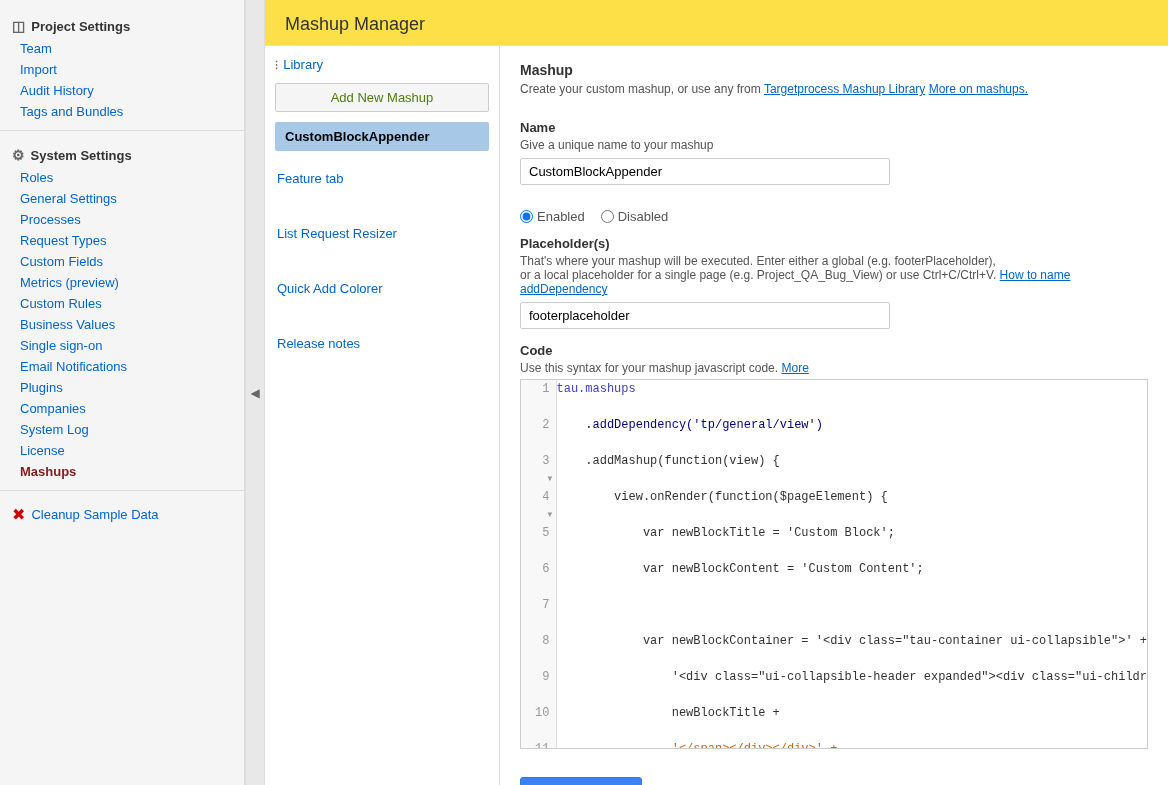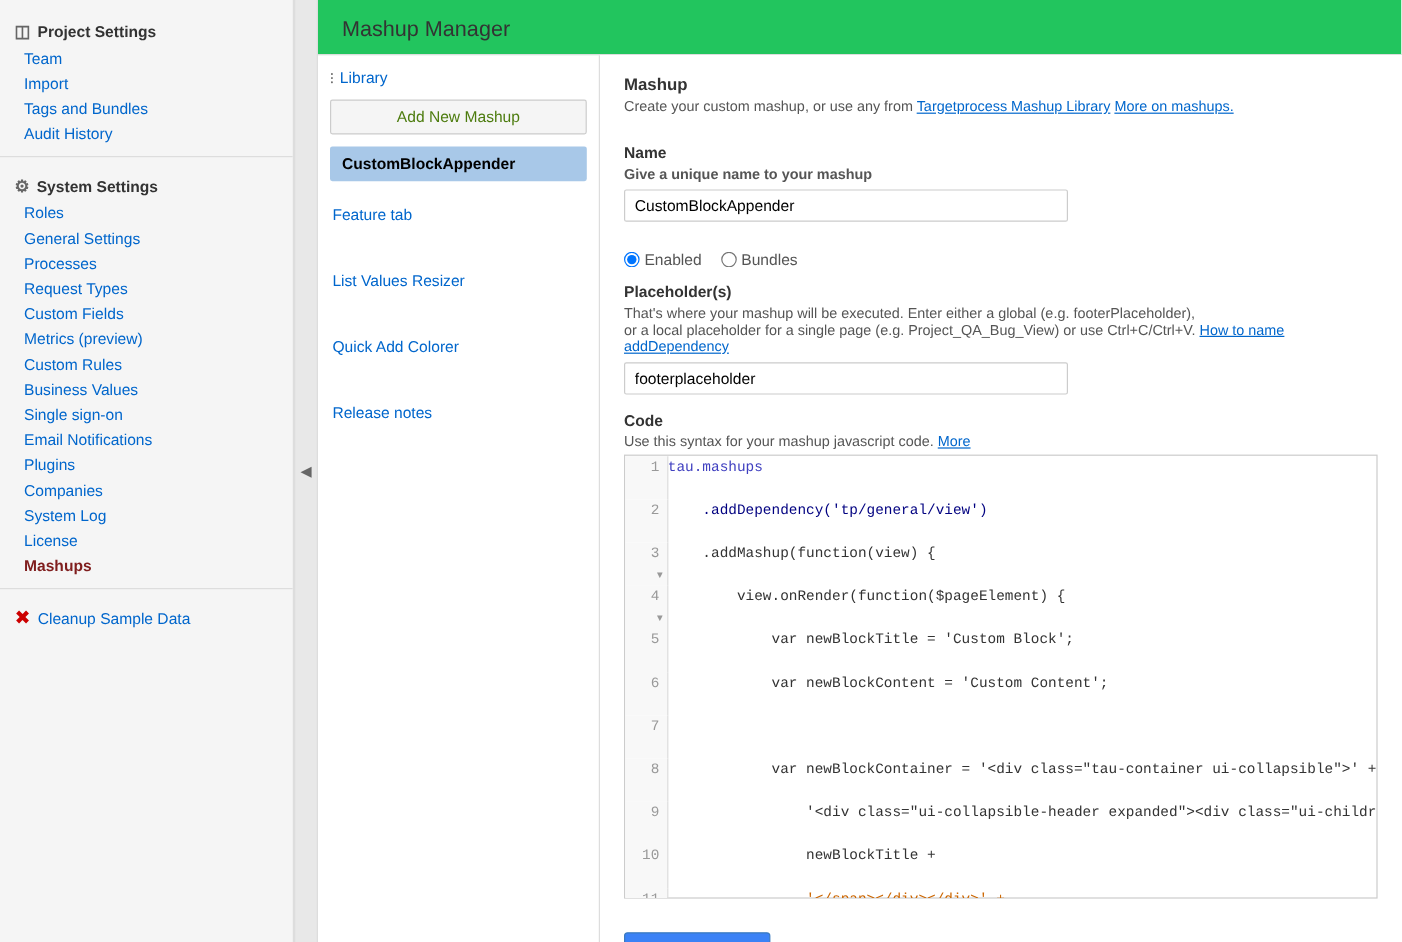--- a/index.html
+++ b/index.html
@@ -12,40 +12,40 @@
     .sidebar-link { display: block; padding: 3px 12px 3px 20px; color: #0066cc; text-decoration: none; }
     .sidebar-divider { height: 1px; background: #ddd; margin: 8px 0; }
     .sidebar-cleanup { display: flex; align-items: center; gap: 6px; padding: 6px 12px; color: #0066cc; text-decoration: none; }
     .cleanup-icon { color: #cc0000; font-size: 16px; }
 
     
     .collapse-arrow { width: 20px; background: #e8e8e8; border-left: 1px solid #ddd; border-right: 1px solid #ddd; display: flex; align-items: center; justify-content: center; cursor: pointer; color: #666; font-size: 12px; }
 
     
     .main { flex: 1; display: flex; flex-direction: column; overflow: hidden; background: #fff; }
-    .main-header { padding: 14px 20px 10px 20px; border-bottom: 1px solid #ddd; background: #22c55e; }
+    .main-header { padding: 14px 20px 10px 20px; border-bottom: 1px solid #ddd; background: #fde047; }
     .main-header h1 { font-size: 18px; font-weight: normal; color: #333; }
     .main-body { flex: 1; display: flex; overflow: hidden; }
 
     
     .mashup-list-panel { width: 235px; min-width: 235px; border-right: 1px solid #ddd; padding: 10px; background: #fff; overflow-y: auto; }
     .library-link { display: flex; align-items: center; gap: 5px; color: #0066cc; text-decoration: none; margin-bottom: 10px; font-size: 13px; }
     .library-icon { font-size: 12px; color: #666; }
     .add-mashup-btn { width: 100%; padding: 6px 10px; background: #f5f5f5; border: 1px solid #ccc; color: #4d7c0f; cursor: pointer; font-size: 13px; margin-bottom: 10px; text-align: center; border-radius: 2px; }
     .mashup-item { padding: 7px 10px; cursor: pointer; border-radius: 2px; color: #333; }
     .mashup-item.active { background: #a8c8e8; color: #000; font-weight: bold; }
     .mashup-item-link { display: block; padding: 20px 2px; color: #0066cc; text-decoration: none; }
 
     
     .mashup-editor { flex: 1; padding: 16px 20px; overflow-y: auto; background: #fff; }
     .editor-section-title { font-weight: bold; font-size: 14px; margin-bottom: 4px; }
     .editor-description { color: #555; font-size: 12px; margin-bottom: 24px; }
     .editor-description a { color: #0066cc; }
     .field-label { font-weight: bold; margin-bottom: 3px; font-size: 13px; }
-    .field-hint { color: #555; font-size: 12px; margin-bottom: 6px; font-weight: bold; }
+    .field-hint { color: #555; font-size: 12px; margin-bottom: 6px; }
     .text-input { width: 100%; max-width: 370px; padding: 5px 8px; border: 1px solid #ccc; font-size: 13px; border-radius: 2px; }
     .radio-group { display: flex; align-items: center; gap: 16px; margin-bottom: 12px; margin-top: 24px; }
     .radio-label { display: flex; align-items: center; gap: 4px; font-size: 13px; color: #555; }
     .placeholder-hint { color: #555; font-size: 12px; margin-bottom: 6px; }
     .placeholder-hint a { color: #0066cc; }
     .section-block { margin-bottom: 14px; }
 
     
     .code-container { border: 1px solid #ccc; font-family: 'Courier New', monospace; font-size: 12px; overflow: auto; max-height: 370px; position: relative; }
     .code-table { border-collapse: collapse; width: 100%; }
@@ -65,22 +65,22 @@
 </head>
 <body>
 
 <div class="sidebar">
   <div class="sidebar-section-title">
     <span class="icon">◫</span>
     <span>Project Settings</span>
   </div>
   <a href="#" class="sidebar-link">Team</a>
   <a href="#" class="sidebar-link">Import</a>
+  <a href="#" class="sidebar-link">Audit History</a>
   <a href="#" class="sidebar-link">Tags and Bundles</a>
-  <a href="#" class="sidebar-link">Audit History</a>
 
   <div class="sidebar-divider"></div>
 
   <div class="sidebar-section-title">
     <span class="icon">⚙</span>
     <span>System Settings</span>
   </div>
   <a href="#" class="sidebar-link">Roles</a>
   <a href="#" class="sidebar-link">General Settings</a>
   <a href="#" class="sidebar-link">Processes</a>
@@ -117,21 +117,21 @@
 
     <div class="mashup-list-panel">
       <a href="#" class="library-link">
         <span class="library-icon">⁝</span>
         <span>Library</span>
       </a>
       <button class="add-mashup-btn">Add New Mashup</button>
 
       <div class="mashup-item active">CustomBlockAppender</div>
       <a href="#" class="mashup-item-link">Feature tab</a>
-      <a href="#" class="mashup-item-link">List Values Resizer</a>
+      <a href="#" class="mashup-item-link">List Request Resizer</a>
       <a href="#" class="mashup-item-link">Quick Add Colorer</a>
       <a href="#" class="mashup-item-link">Release notes</a>
     </div>
 
     <div class="mashup-editor">
       <div class="section-block">
         <div class="editor-section-title">Mashup</div>
         <div class="editor-description">
           <span>Create your custom mashup, or use any from </span>
           <a href="#">Targetprocess Mashup Library</a>
@@ -146,21 +146,21 @@
         <input type="text" class="text-input" value="CustomBlockAppender" style="">
       </div>
 
       <div class="radio-group">
         <label class="radio-label">
           <input type="radio" name="status" checked="" style="">
           <span>Enabled</span>
         </label>
         <label class="radio-label">
           <input type="radio" name="status" style="">
-          <span>Bundles</span>
+          <span>Disabled</span>
         </label>
       </div>
 
       <div class="section-block">
         <div class="field-label">Placeholder(s)</div>
         <div class="placeholder-hint">
           <span>That's where your mashup will be executed. Enter either a global (e.g. footerPlaceholder),</span><br>
           <span>or a local placeholder for a single page (e.g. Project_QA_Bug_View) or use Ctrl+C/Ctrl+V.</span>
           <a href="#">How to name addDependency</a>
         </div>

